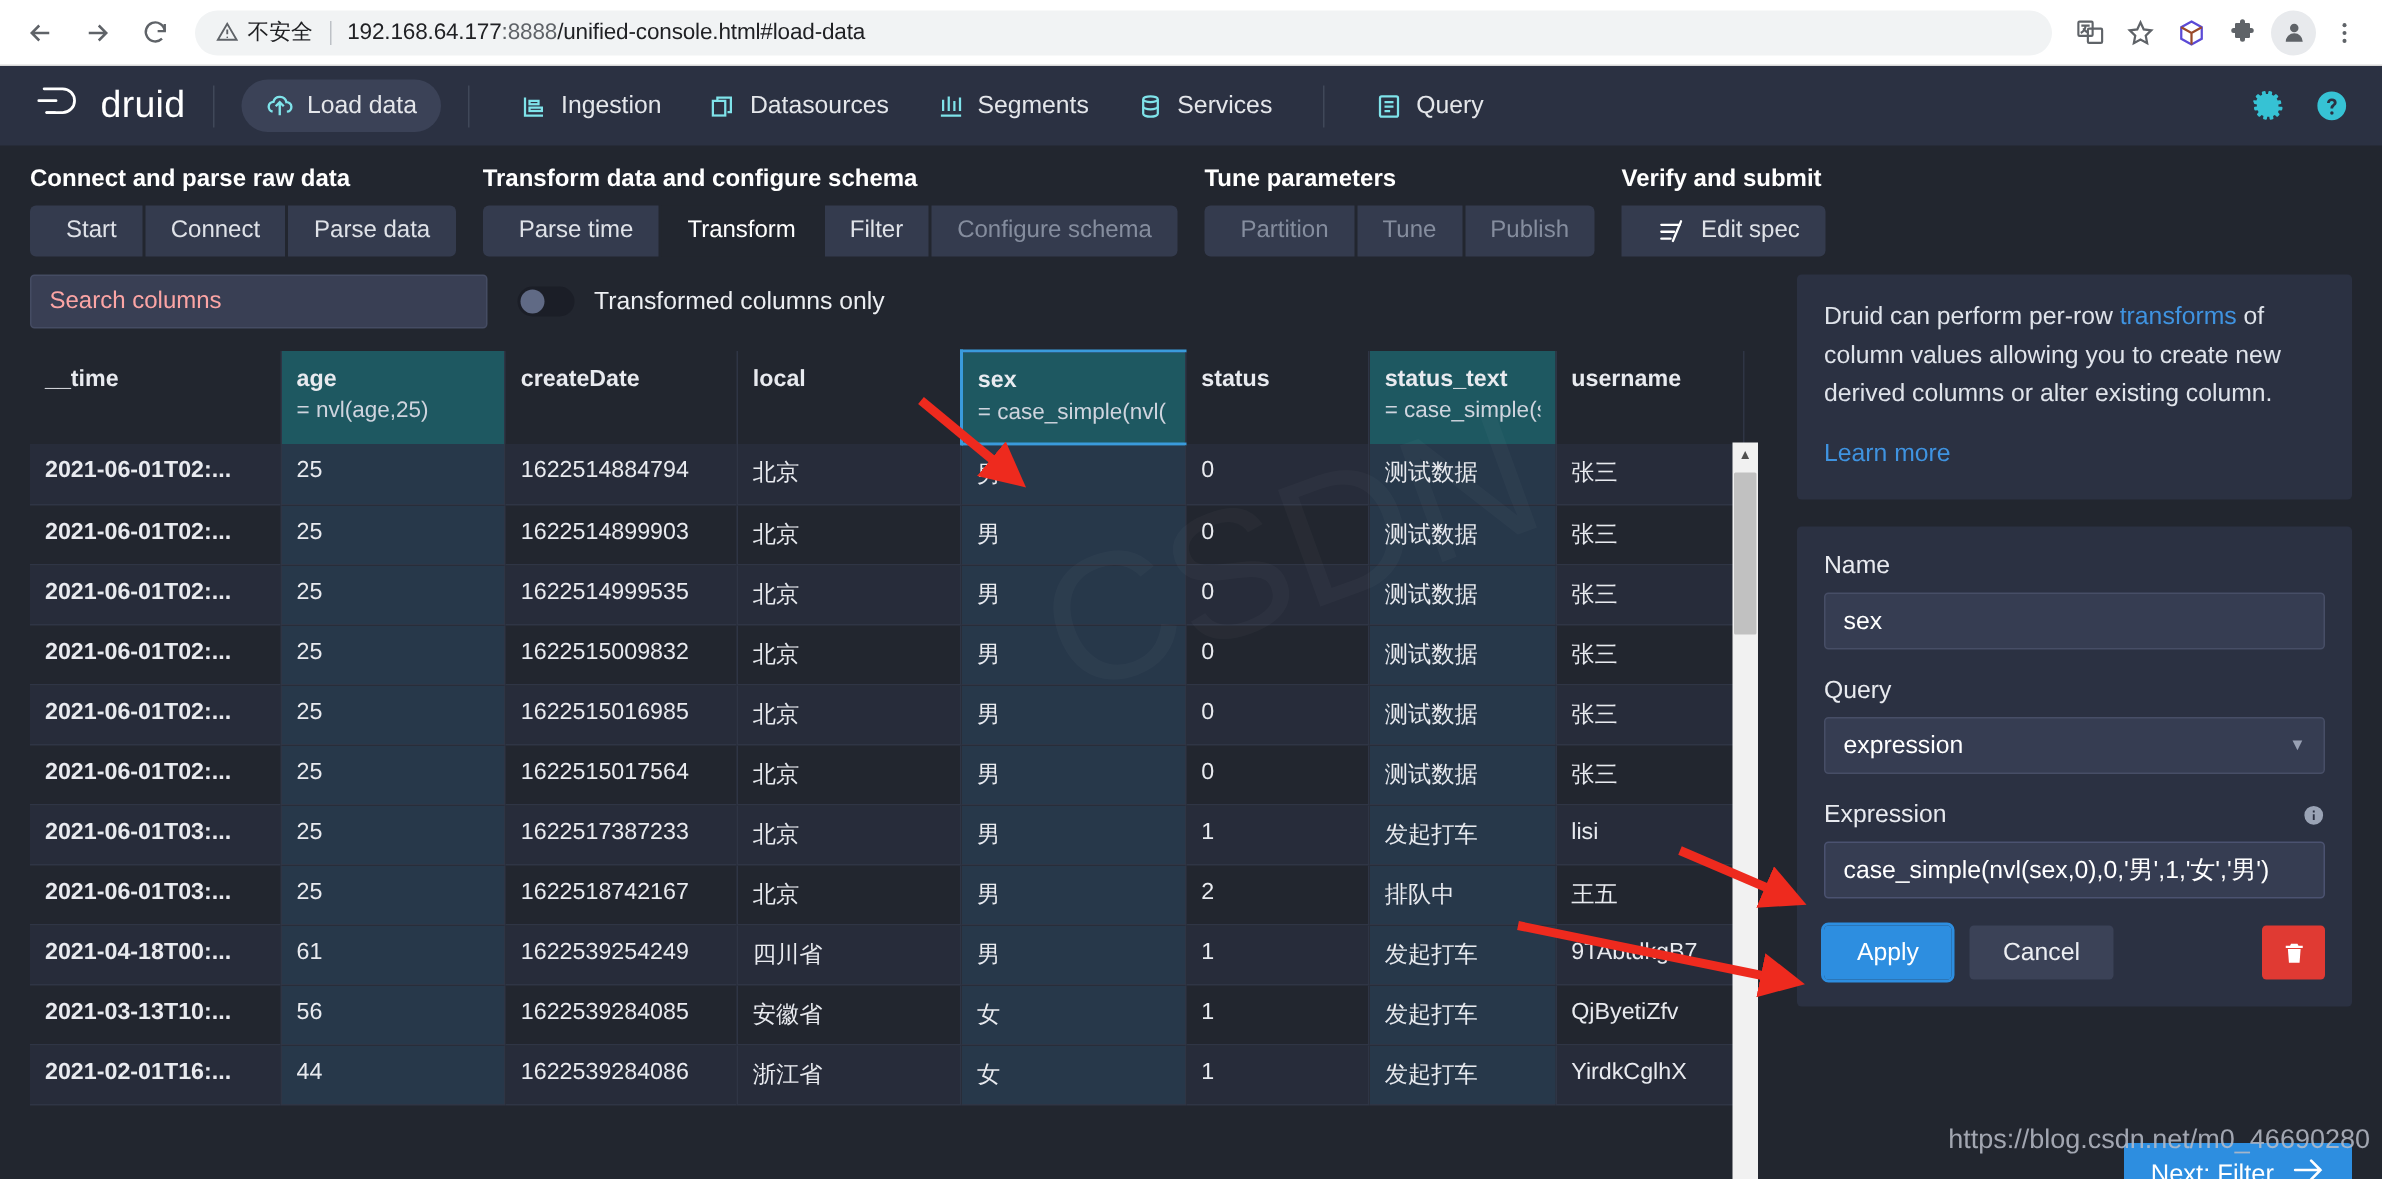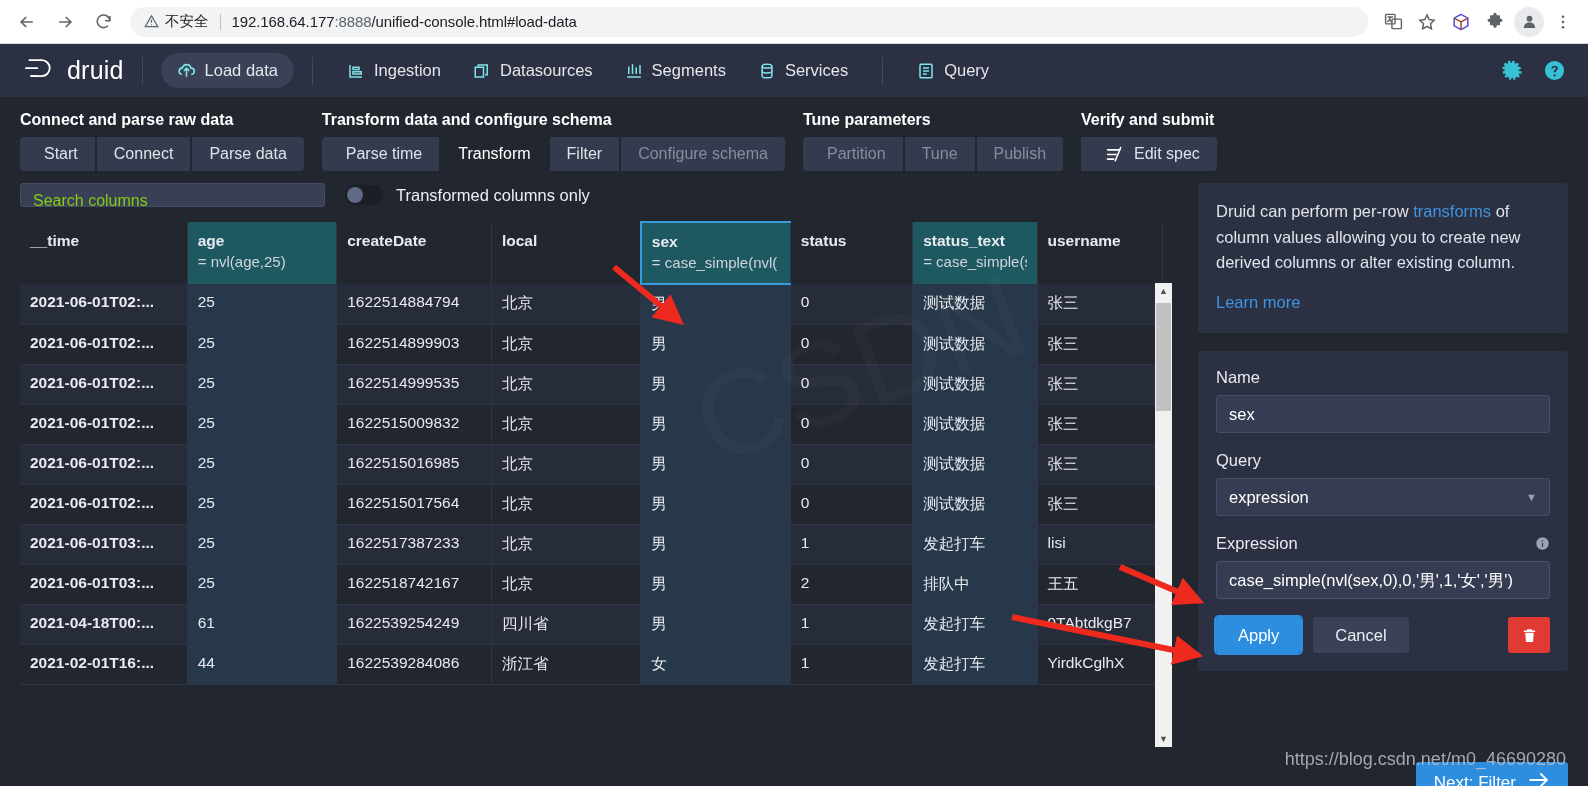--- a/index.html
+++ b/index.html
@@ -81,23 +81,23 @@
   .step-btn.disabled { color: #858d9e; }
   .step-btn.single { border-radius: 4px; display: flex; align-items: center; gap: 10px; }
   .step-btn.single .ico { color: #ffffff; display: flex; }
 
   
   #content { display: flex; padding: 12px 20px 0 20px; height: 640px; }
   #left-pane { flex: 1 1 auto; min-width: 0; position: relative; }
 
   #filter-row { display: flex; align-items: center; gap: 20px; margin-bottom: 14px; }
   #search-columns {
-    width: 305px; height: 24px; background: #393f54;
+    width: 305px; height: 36px; background: #393f54;
     border: 1px solid #454c63; border-radius: 3px;
-    color: #84cc16; font-size: 16px; padding: 0 12px;
+    color: #fca5a5; font-size: 16px; padding: 0 12px;
     line-height: 34px;
   }
   .toggle-wrap { display: flex; align-items: center; gap: 13px; }
   .toggle {
     width: 38px; height: 20px; border-radius: 10px; background: #1b1e27;
     position: relative; flex: none;
   }
   .toggle .knob {
     width: 16px; height: 16px; border-radius: 50%; background: #606a85;
     position: absolute; top: 2px; left: 2px;
@@ -200,21 +200,21 @@
   #next-btn {
     position: absolute; right: 0; bottom: 8px;
     background: #2d8ee0; color: #ffffff; font-size: 17px;
     padding: 10px 18px; border-radius: 3px;
     display: flex; align-items: center; gap: 12px;
   }
 
   
   .annot { position: absolute; pointer-events: none; }
   #watermark {
-    position: absolute; right: 22px; bottom: 16px;
+    position: absolute; right: 8px; bottom: 16px;
     color: #b9bdc8; font-size: 18px; opacity: 0.85;
     white-space: nowrap;
   }
   #wm-big {
     position: absolute; left: 690px; top: 255px;
     font-size: 120px; color: #ffffff; opacity: 0.022;
     transform: rotate(-20deg); white-space: nowrap; pointer-events: none;
   }
 </style>
 </head>
@@ -563,20 +563,30 @@
                 <td class="c-time">2021-04-18T00:...</td>
                 <td class="c-age hl-teal">61</td>
                 <td class="c-cd">1622539254249</td>
                 <td class="c-local">四川省</td>
                 <td class="c-sex hl-sel">男</td>
                 <td class="c-status">1</td>
                 <td class="c-st hl-teal">发起打车</td>
                 <td class="c-user">9TAbtdkgB7</td>
               </tr>
               <tr>
+                <td class="c-time">2021-03-13T10:...</td>
+                <td class="c-age hl-teal">56</td>
+                <td class="c-cd">1622539284085</td>
+                <td class="c-local">安徽省</td>
+                <td class="c-sex hl-sel">女</td>
+                <td class="c-status">1</td>
+                <td class="c-st hl-teal">发起打车</td>
+                <td class="c-user">QjByetiZfv</td>
+              </tr>
+              <tr>
                 <td class="c-time">2021-02-01T16:...</td>
                 <td class="c-age hl-teal">44</td>
                 <td class="c-cd">1622539284086</td>
                 <td class="c-local">浙江省</td>
                 <td class="c-sex hl-sel">女</td>
                 <td class="c-status">1</td>
                 <td class="c-st hl-teal">发起打车</td>
                 <td class="c-user">YirdkCglhX</td>
               </tr>
             </tbody>

